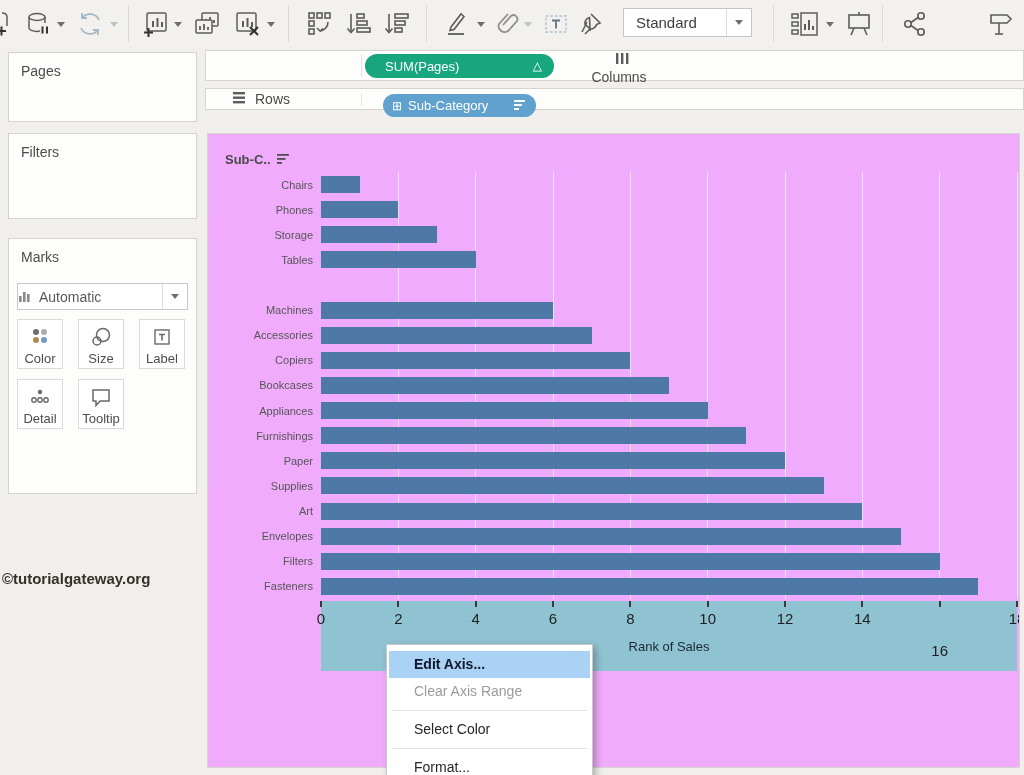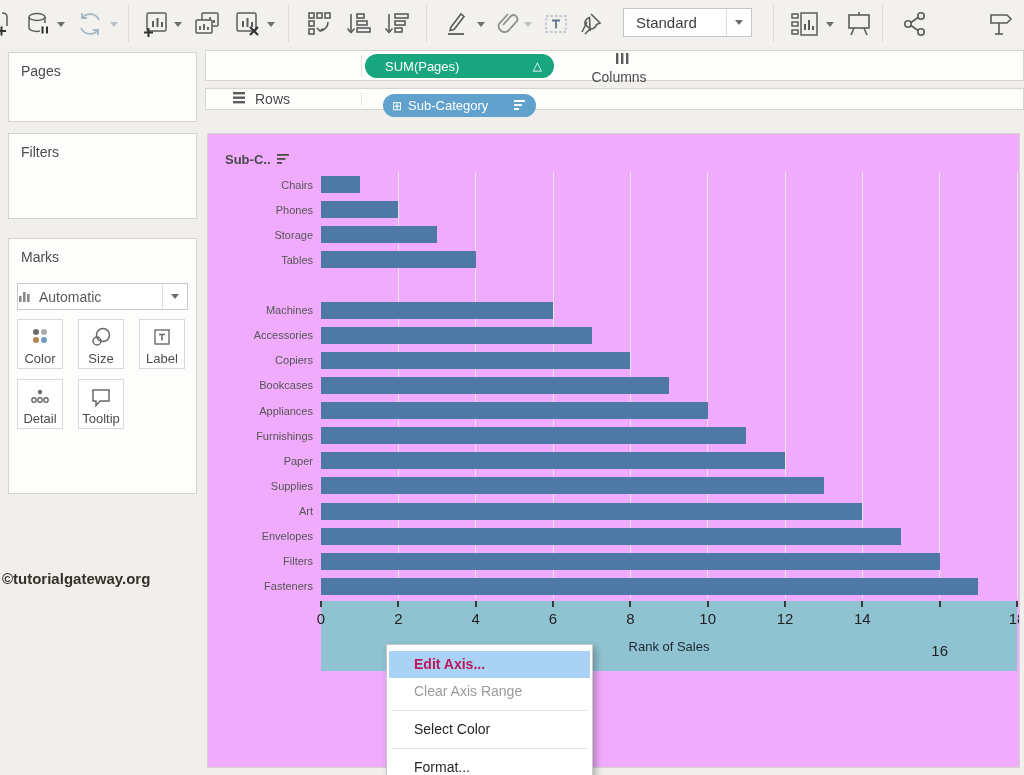--- a/index.html
+++ b/index.html
@@ -56,21 +56,21 @@
   .row-label{position:absolute;left:-112px;width:104px;top:50%;transform:translateY(-50%);text-align:right;font-size:11px;color:#565656;white-space:nowrap;}
   .bar{position:absolute;left:0;top:4px;height:17px;background:#4e79a7;}
   #axis-band{position:absolute;left:113px;top:467px;width:696px;height:70px;background:#8fc3d1;}
   .tick{position:absolute;top:0;width:2px;height:6px;background:#3a3a3a;}
   .tick-num{position:absolute;top:9px;width:36px;text-align:center;font-size:15px;color:#1f1f1f;}
   #axis-xlabel{position:absolute;left:0;top:38px;width:100%;text-align:center;font-size:13px;font-weight:normal;color:#1b2733;}
 
   
   #context-menu{position:absolute;left:386px;top:644px;width:207px;background:#fff;border:1px solid #c9c9c9;box-shadow:3px 3px 7px rgba(0,0,0,.28);box-sizing:border-box;padding:6px 2px 40px 2px;}
   .menu-item{height:27px;line-height:27px;padding-left:25px;font-size:14px;color:#262626;cursor:default;}
-  .menu-item.highlighted{background:#a9d2f4;font-weight:bold;color:#be185d;}
+  .menu-item.highlighted{background:#a9d2f4;font-weight:bold;color:#0f172a;}
   .menu-item.disabled{color:#9b9b9b;}
   .menu-sep{height:1px;background:#e4e4e4;margin:5px 3px;}
 </style>
 </head>
 <body>
 
 <div id="toolbar">
   <span class="tb" style="left:-4px">
     <svg width="12" height="26" viewBox="0 0 12 26" fill="none" stroke="#5c5c5c" stroke-width="1.5">
       <path d="M6 2 C 10 2 11 4 11 6 L11 15"></path>

